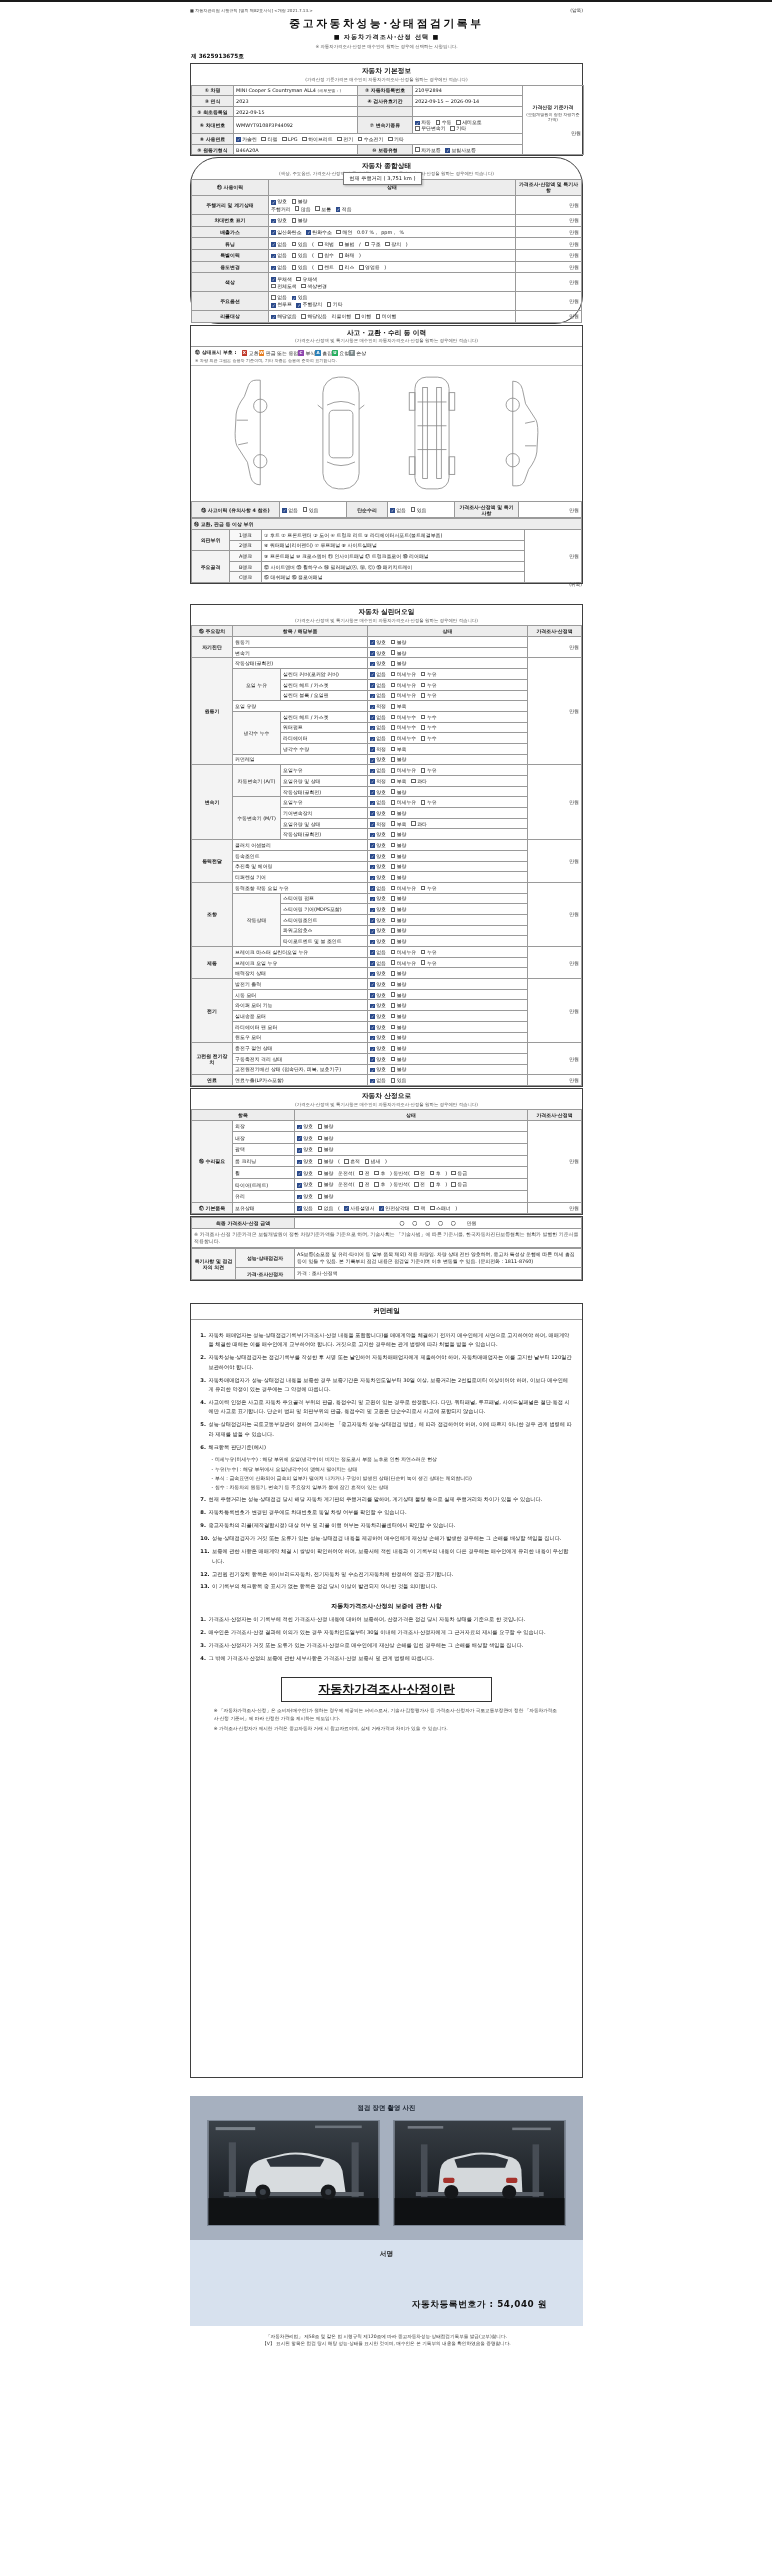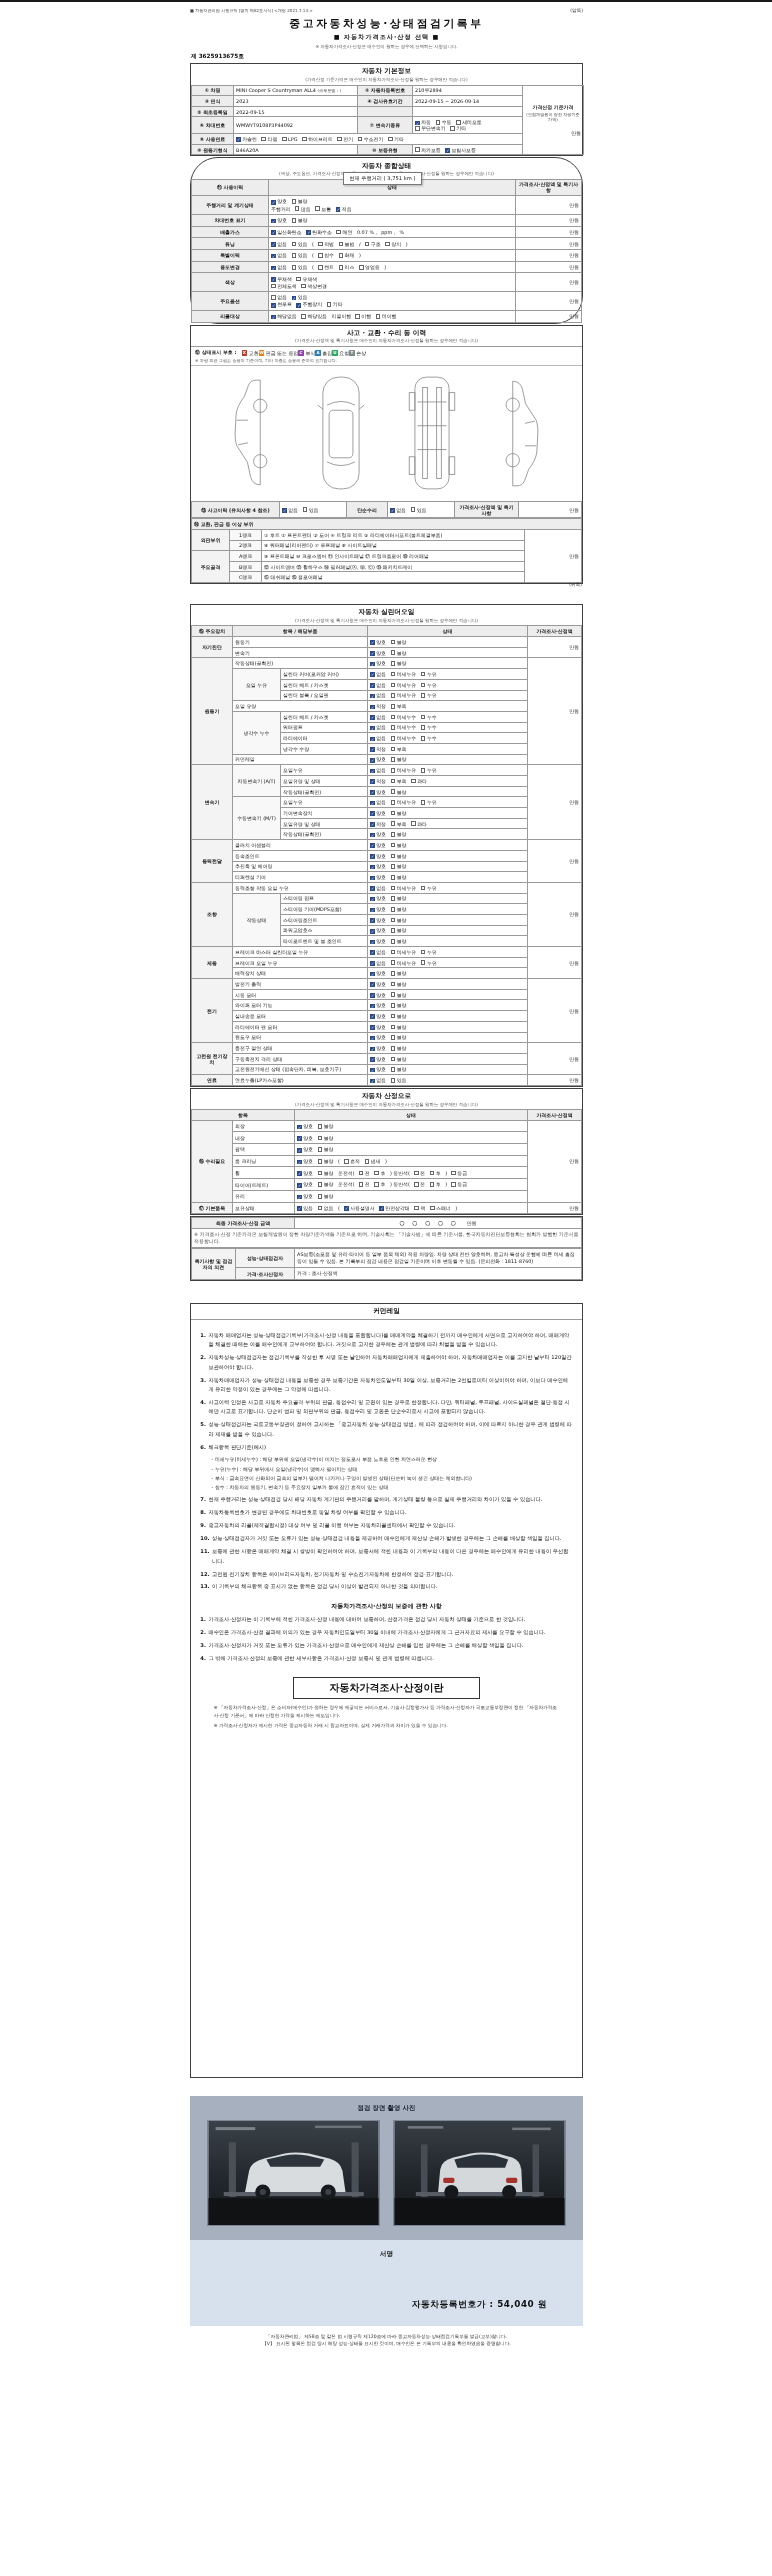--- a/index.html
+++ b/index.html
@@ -60,21 +60,21 @@
   .markers-right { text-align:right; font-size:4.6px; color:#333; margin:-3.1px 1px 3.1px 0; }
   .final-val { text-align:center; font-weight:bold; font-size:6.2px; letter-spacing:3.1px; }
   .final-unit { font-size:4.9px; font-weight:normal; letter-spacing:0; margin-left:3.1px; }
   .basis-text { font-size:4.1px; color:#444; line-height:1.5; }
   .notice-body { padding:7.2px 9.3px 10.3px; min-height:757px; }
   .notice-item { font-size:5.2px; line-height:1.8; margin:3.6px 0; display:flex; }
   .notice-num { font-weight:bold; margin-right:2.6px; flex:0 0 auto; }
   .notice-sub { font-size:4.9px; line-height:1.7; margin:1px 0 1px 11.3px; color:#222; }
   .warranty-title { text-align:center; font-weight:bold; font-size:6px; margin:10.3px 0 4.1px; }
   .define-wrap { text-align:center; margin:13.4px 0 5.2px; }
-  .define-box { display:inline-block; border:0.8px solid #333; padding:3.1px 36px; font-weight:bold; font-size:10px; }
+  .define-box { display:inline-block; border:0.8px solid #333; padding:3.1px 36px; font-weight:bold; font-size:12px;text-decoration:underline; }
   .define-line { font-size:4.6px; color:#333; line-height:1.7; margin:2.1px 13.4px; text-align:left; }
   .photos-panel { background:#a6b0bf; padding:8.2px 13.4px 14.4px; margin-top:17.5px; }
   .photos-title { text-align:center; font-size:6.4px; font-weight:bold; color:#1c2430; margin-bottom:7.2px; }
   .photos-row { display:flex; justify-content:center; gap:13.4px; }
   .photo { width:173px; height:106px; display:block; border:0.5px solid #7d8795; }
   .sign-panel { background:#d7e1ee; height:86px; position:relative; }
   .sign-label { text-align:center; font-size:6.7px; font-weight:bold; padding-top:9.3px; color:#222; }
   .fee { position:absolute; right:36px; bottom:15.5px; font-size:8.8px; font-weight:bold; letter-spacing:0.5px; }
   .footer { margin-top:6.2px; text-align:center; }
   .footer-line { font-size:4.6px; color:#333; line-height:1.7; }

